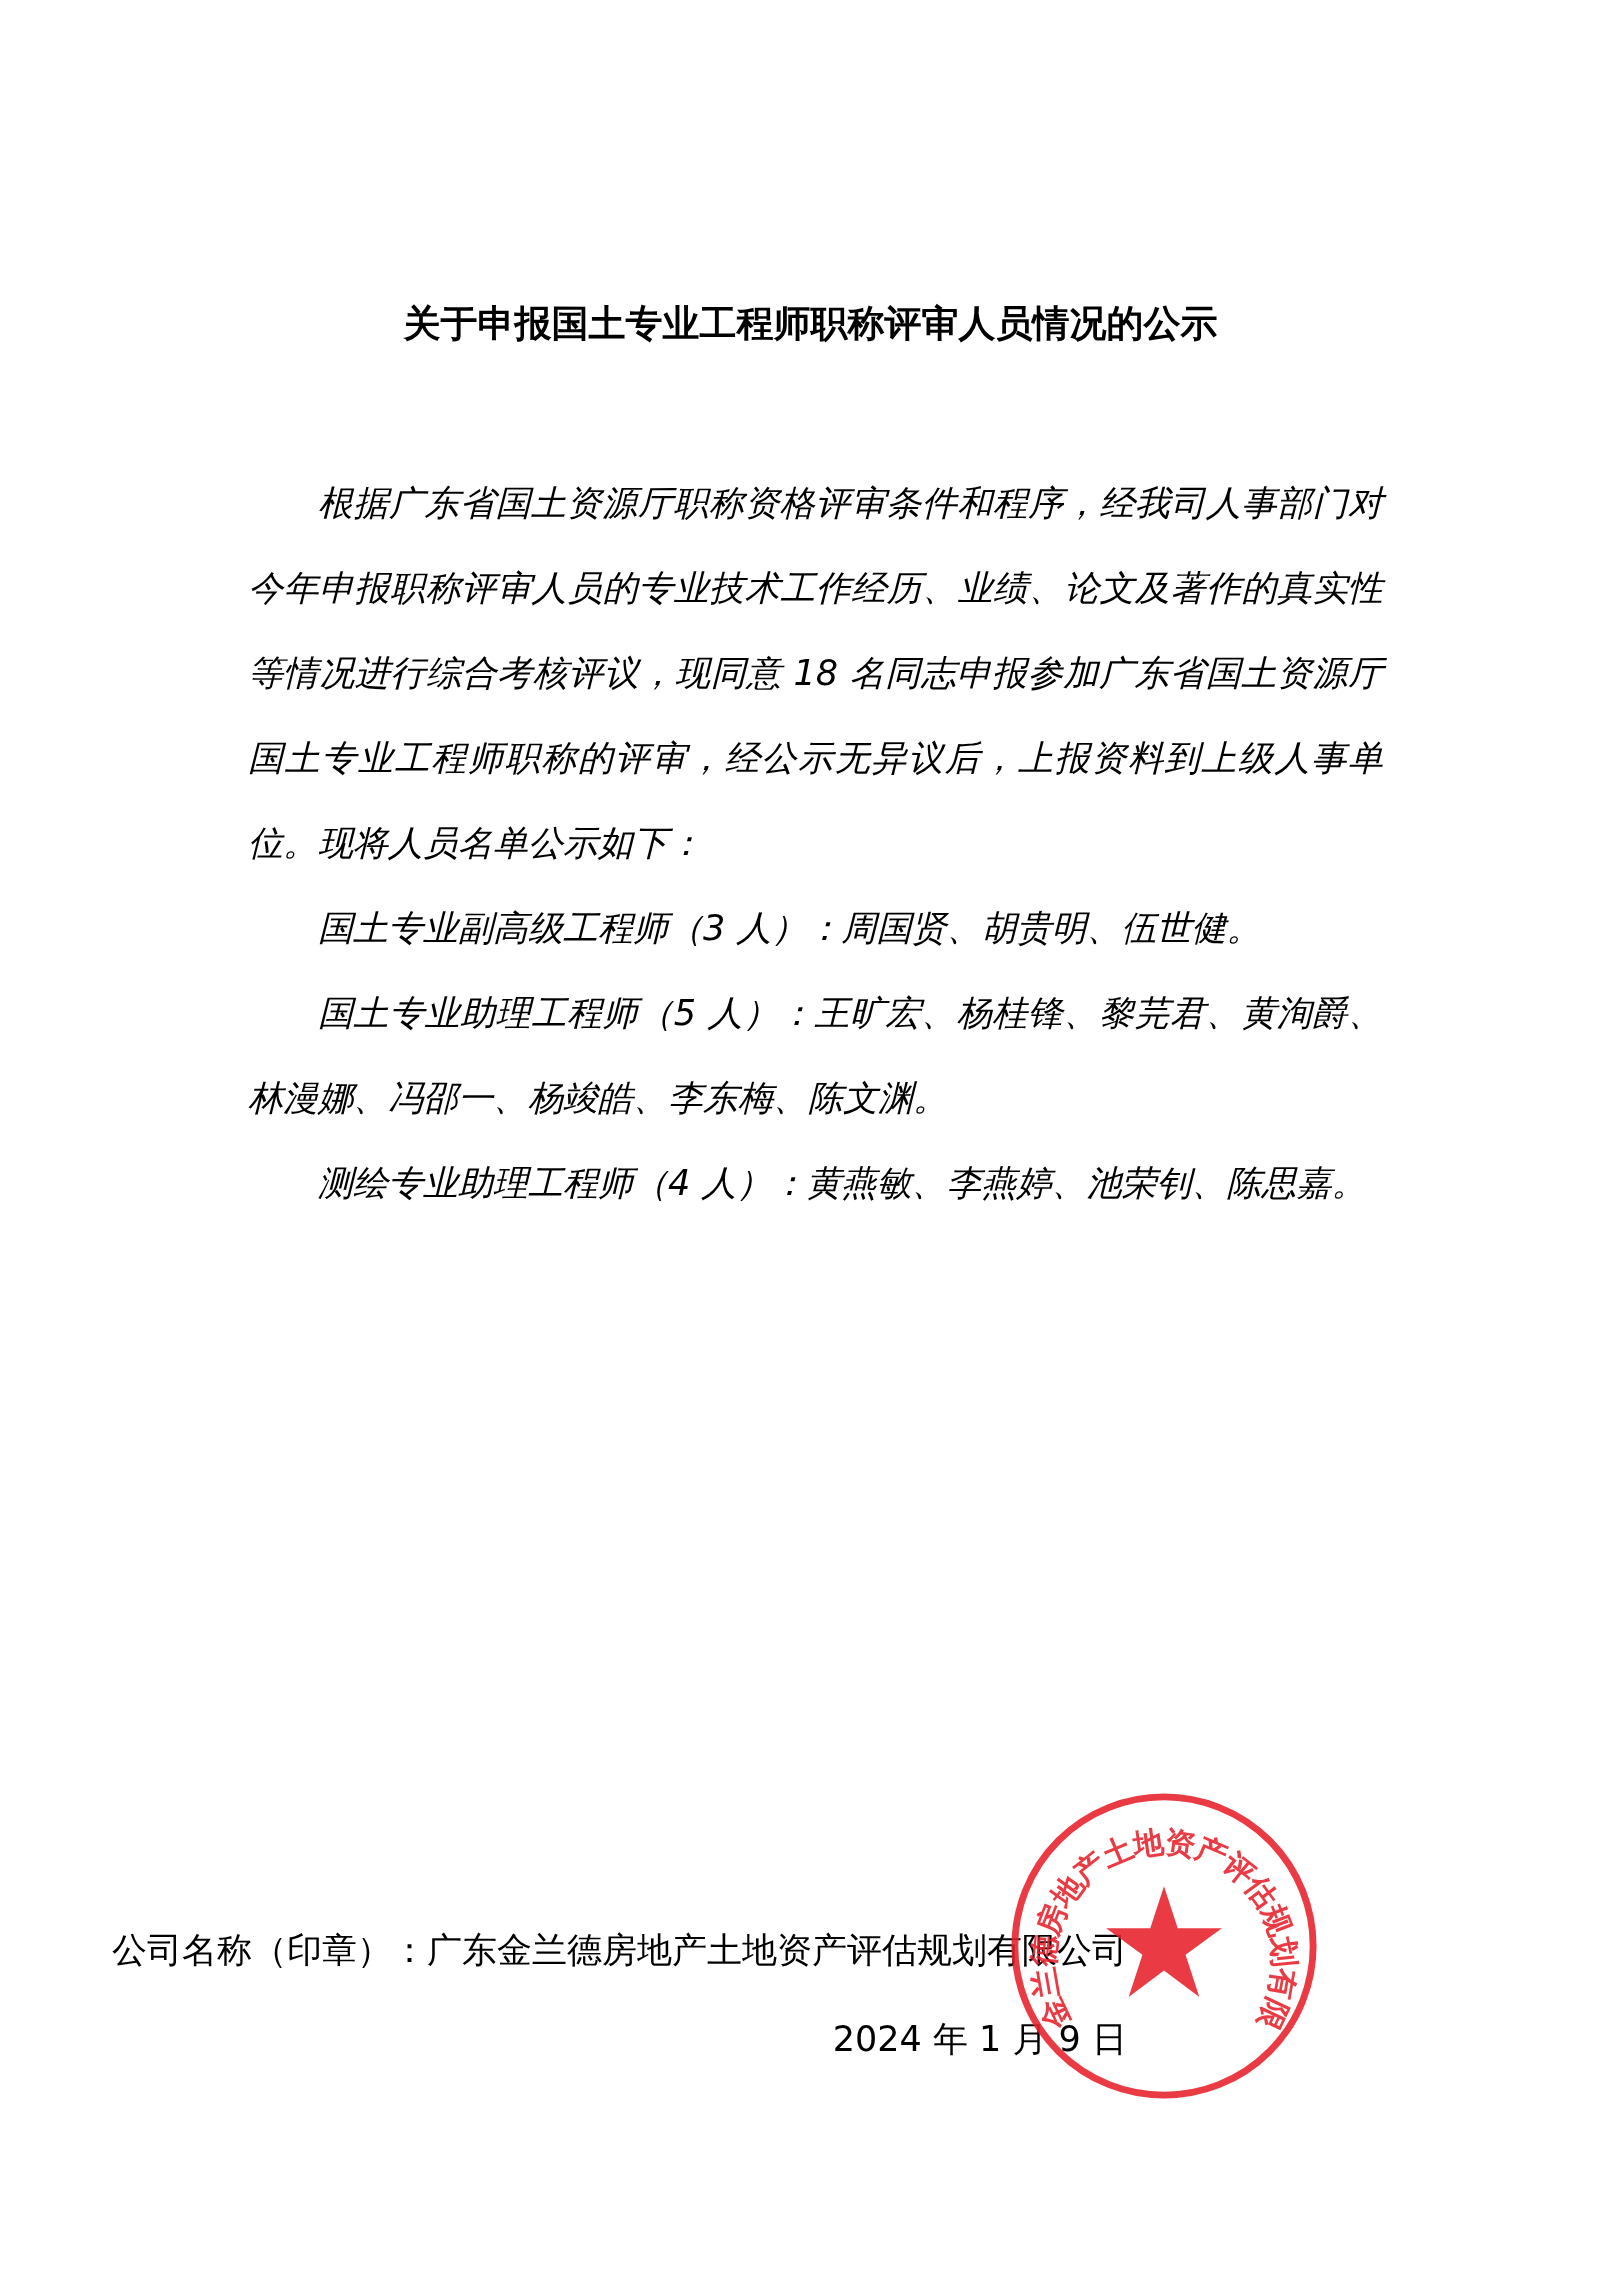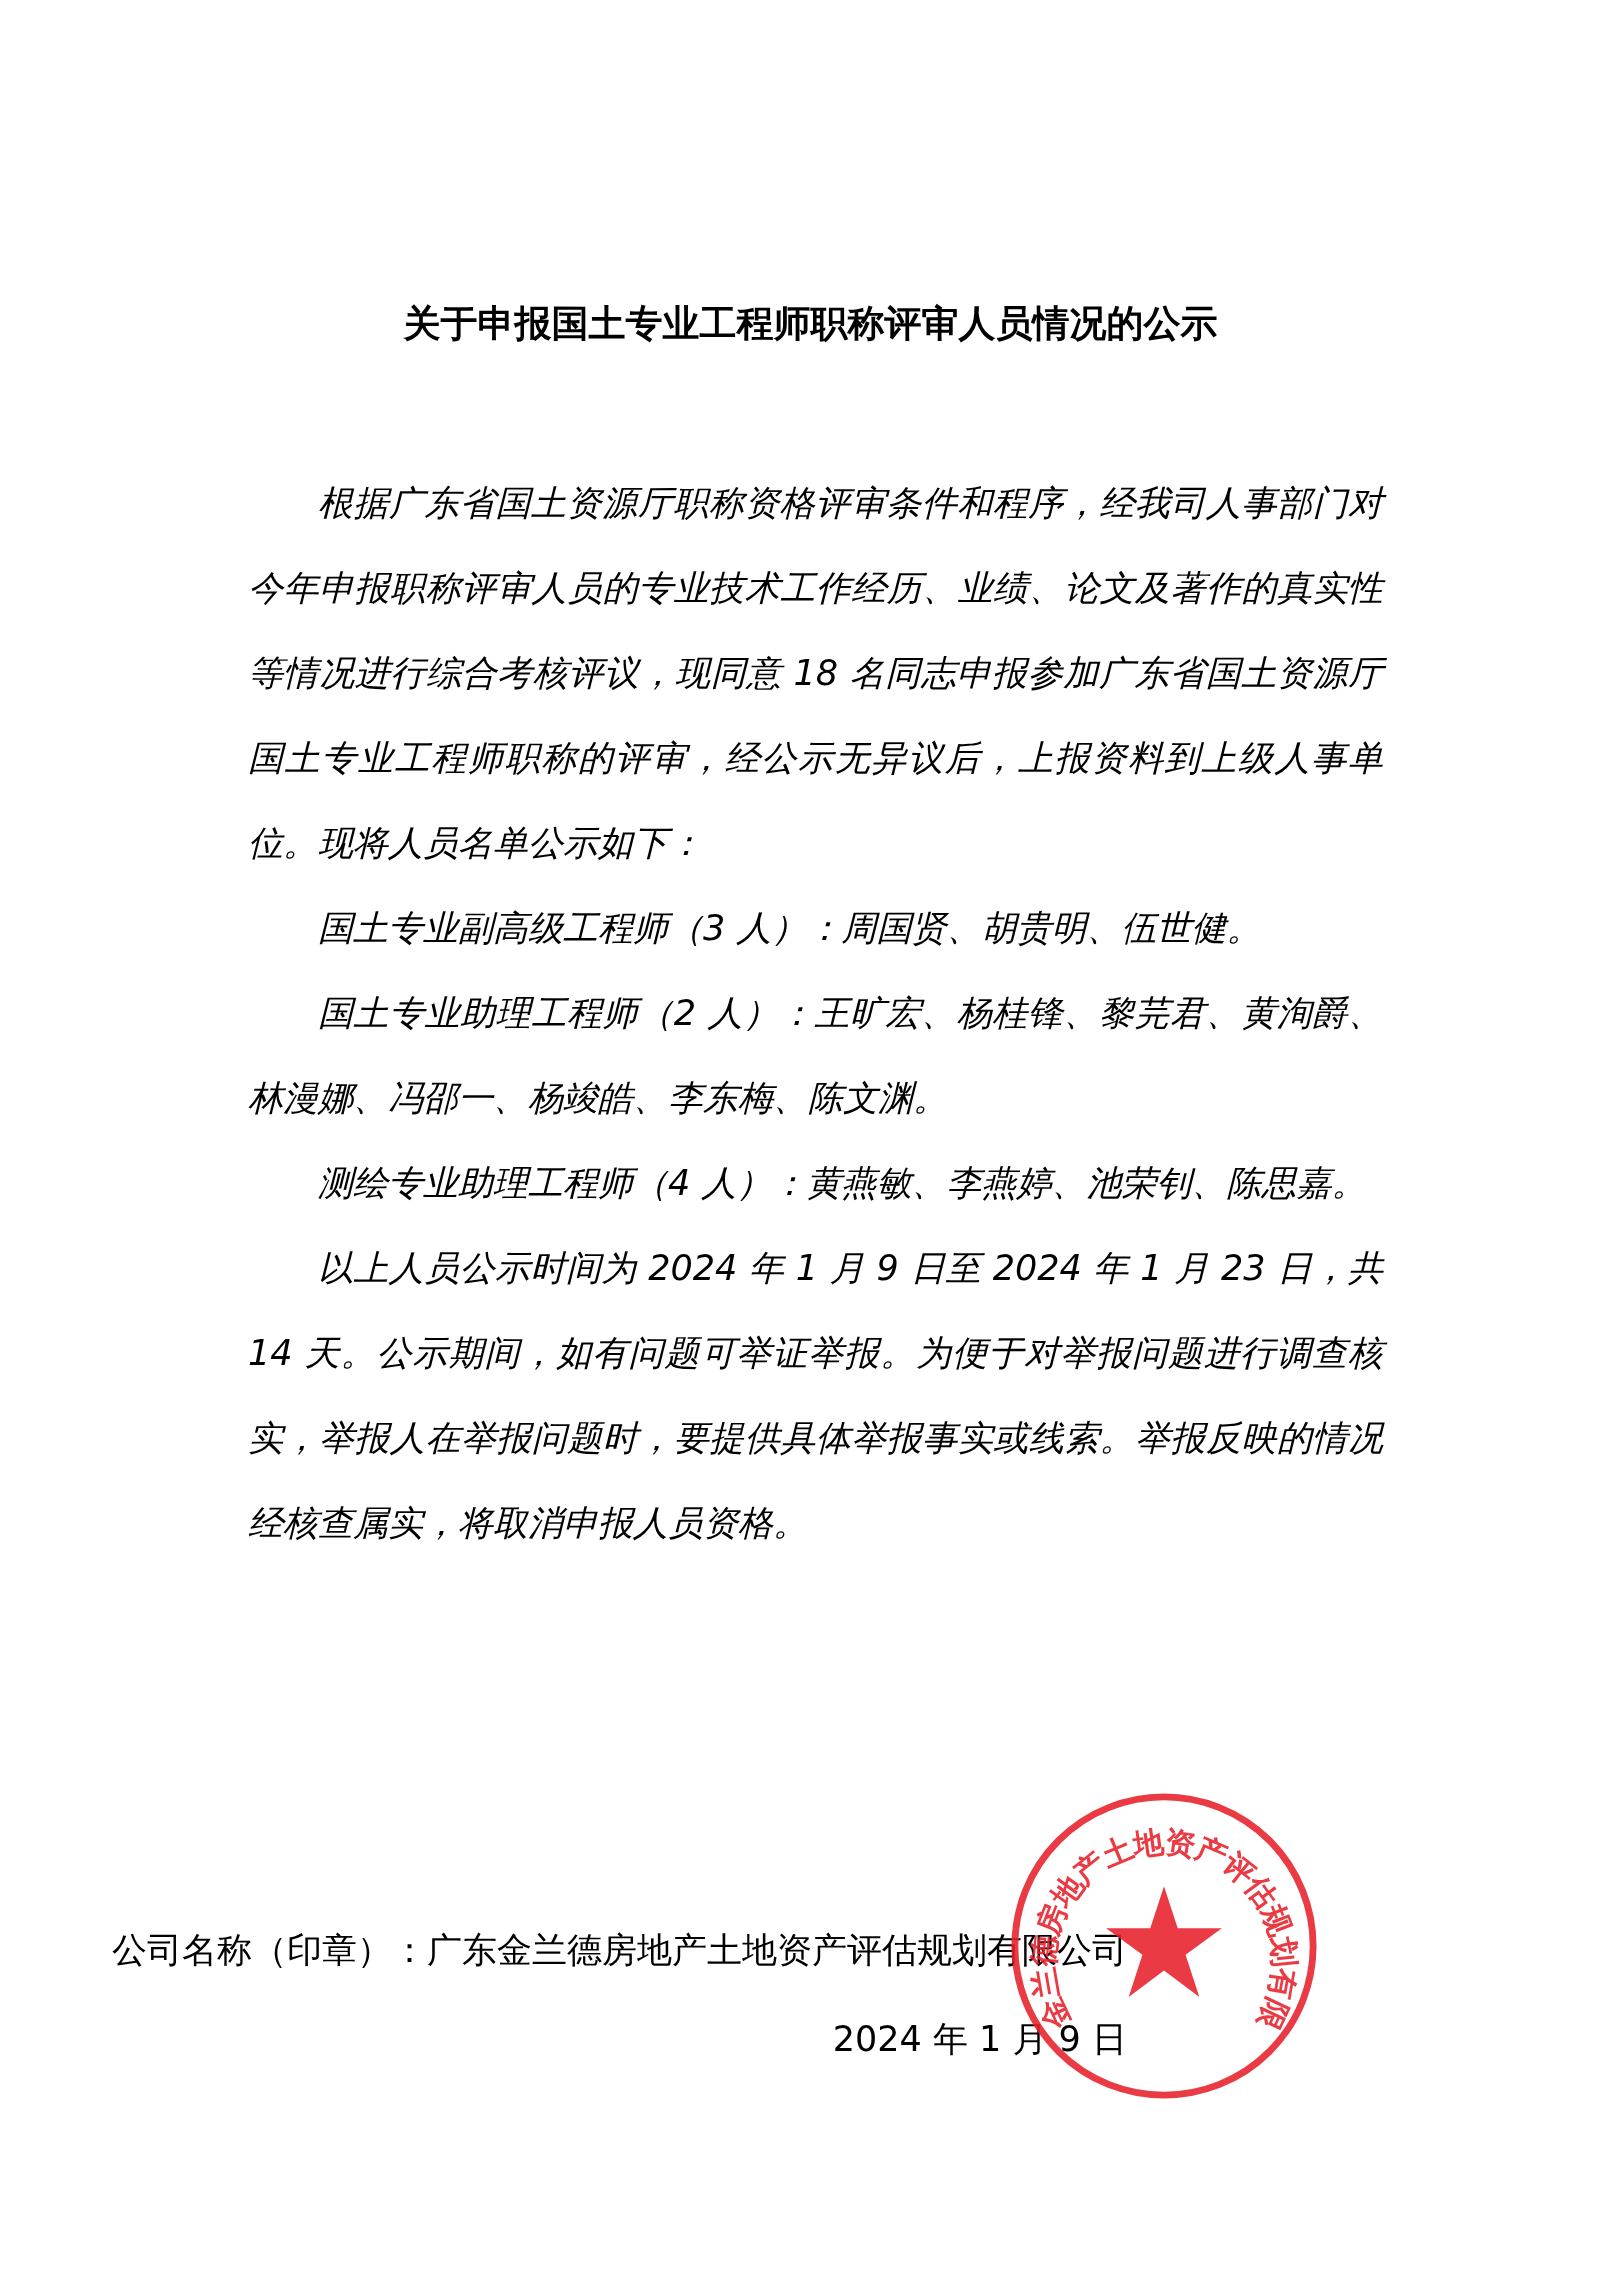--- a/index.html
+++ b/index.html
@@ -77,23 +77,22 @@
 </head>
 <body>
 
 <div class="page">
 
   <div class="title">关于申报国土专业工程师职称评审人员情况的公示</div>
 
   <div class="body-text" style="top: 461px;">
     <p class="para">根据广东省国土资源厅职称资格评审条件和程序，经我司人事部门对今年申报职称评审人员的专业技术工作经历、业绩、论文及著作的真实性等情况进行综合考核评议，现同意 18 名同志申报参加广东省国土资源厅国土专业工程师职称的评审，经公示无异议后，上报资料到上级人事单位。现将人员名单公示如下：</p>
     <p class="para">国土专业副高级工程师（3 人）：周国贤、胡贵明、伍世健。</p>
-    <p class="para">国土专业助理工程师（2 人）：王旷宏、杨桂锋、黎芫君、黄洵爵、林漫娜、冯邵一、杨竣皓、李东梅、陈文渊。</p>
+    <p class="para">国土专业助理工程师（5 人）：王旷宏、杨桂锋、黎芫君、黄洵爵、林漫娜、冯邵一、杨竣皓、李东梅、陈文渊。</p>
     <p class="para">测绘专业助理工程师（4 人）：黄燕敏、李燕婷、池荣钊、陈思嘉。</p>
-    <p class="para">以上人员公示时间为 2024 年 1 月 9 日至 2024 年 1 月 23 日，共 14 天。公示期间，如有问题可举证举报。为便于对举报问题进行调查核实，举报人在举报问题时，要提供具体举报事实或线索。举报反映的情况经核查属实，将取消申报人员资格。</p>
   </div>
 
   <div class="signoff company-line">公司名称（印章）：广东金兰德房地产土地资产评估规划有限公司</div>
   <div class="signoff date-line">2024 年 1 月 9 日</div>
 
   <svg class="stamp" viewBox="0 0 318 318" xmlns="http://www.w3.org/2000/svg">
     <defs>
       <path id="stamp-arc" d="M 62 232 A 112 112 0 1 1 256 232"></path>
     </defs>
     <circle cx="159" cy="159" r="152" fill="none" stroke="#e8212b" stroke-width="7"></circle>

